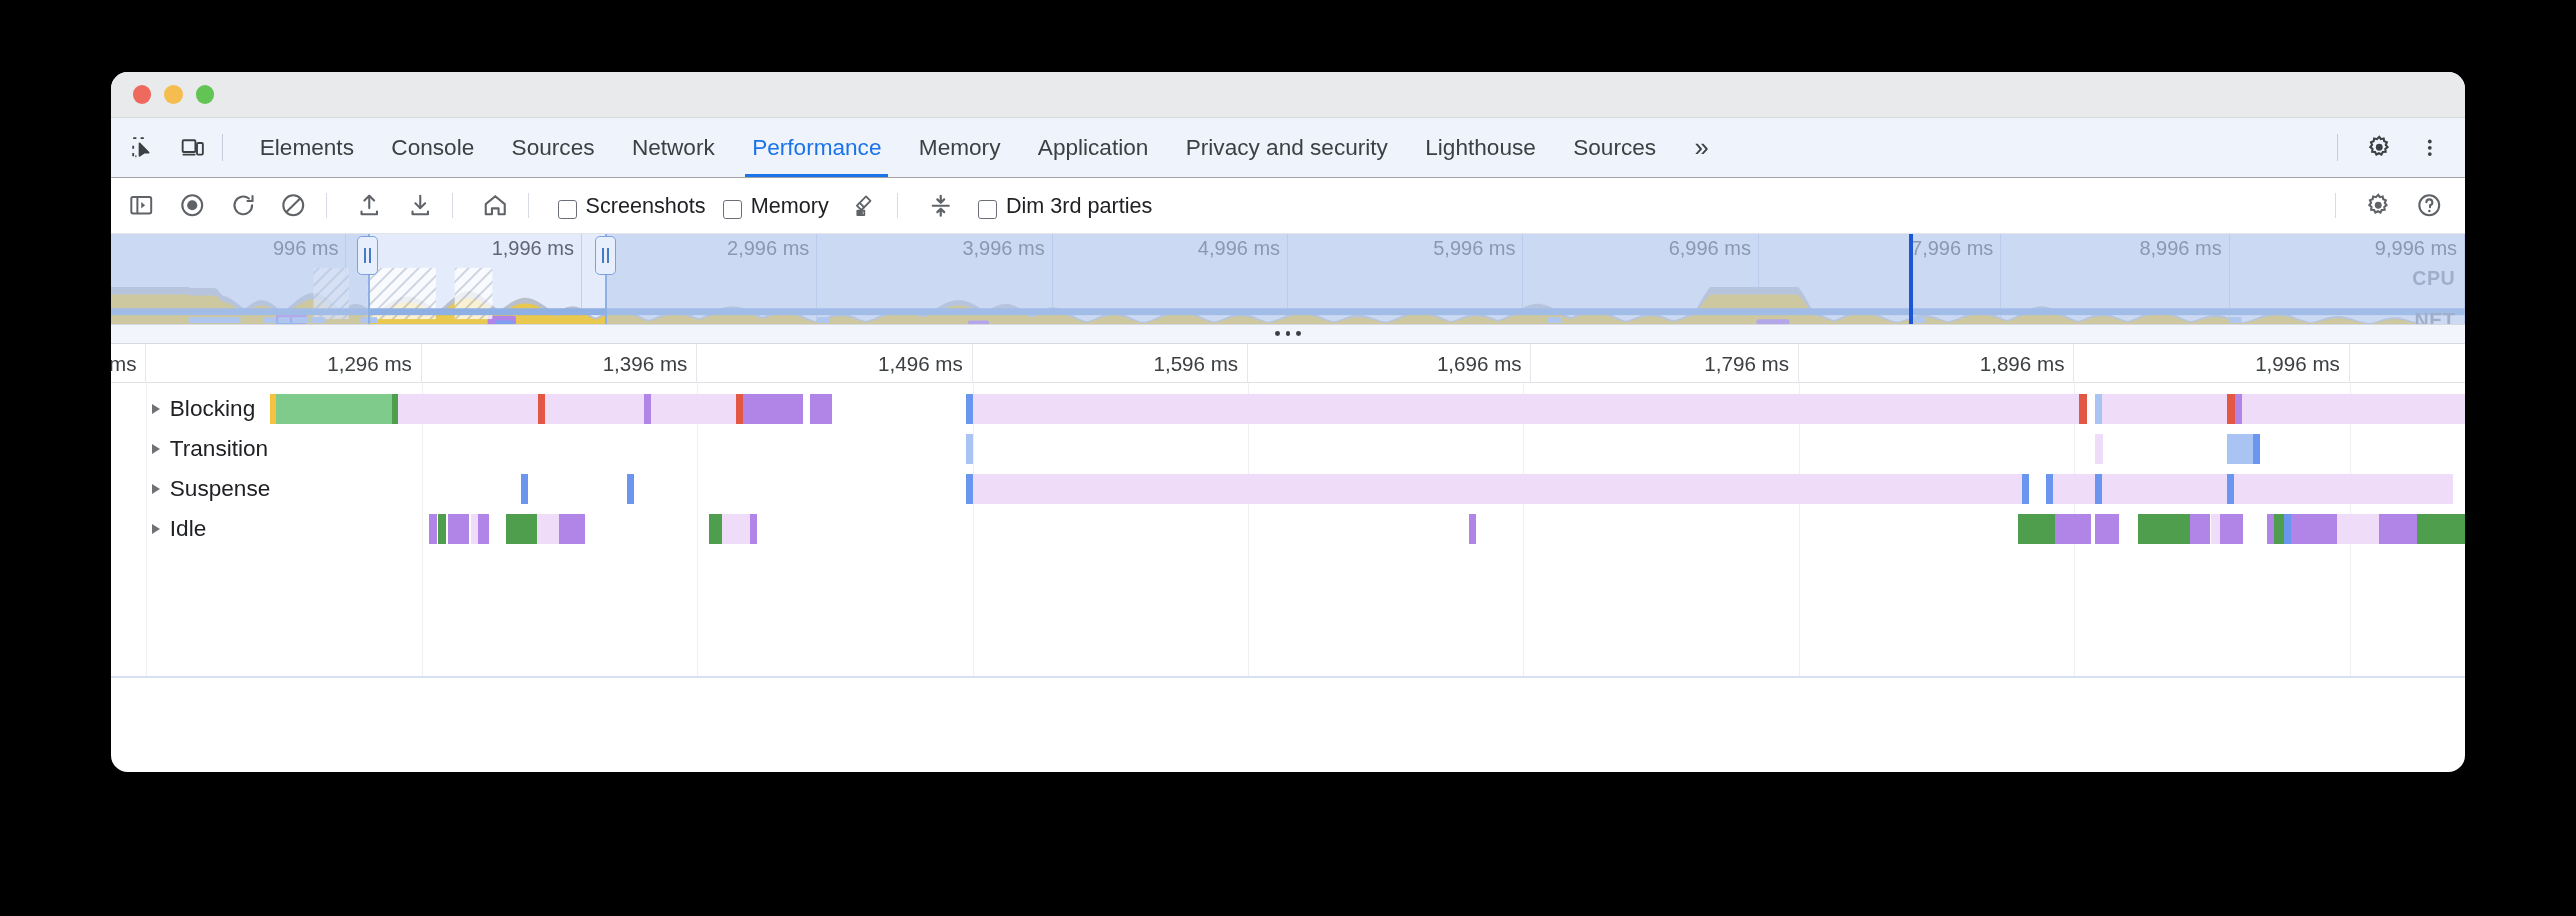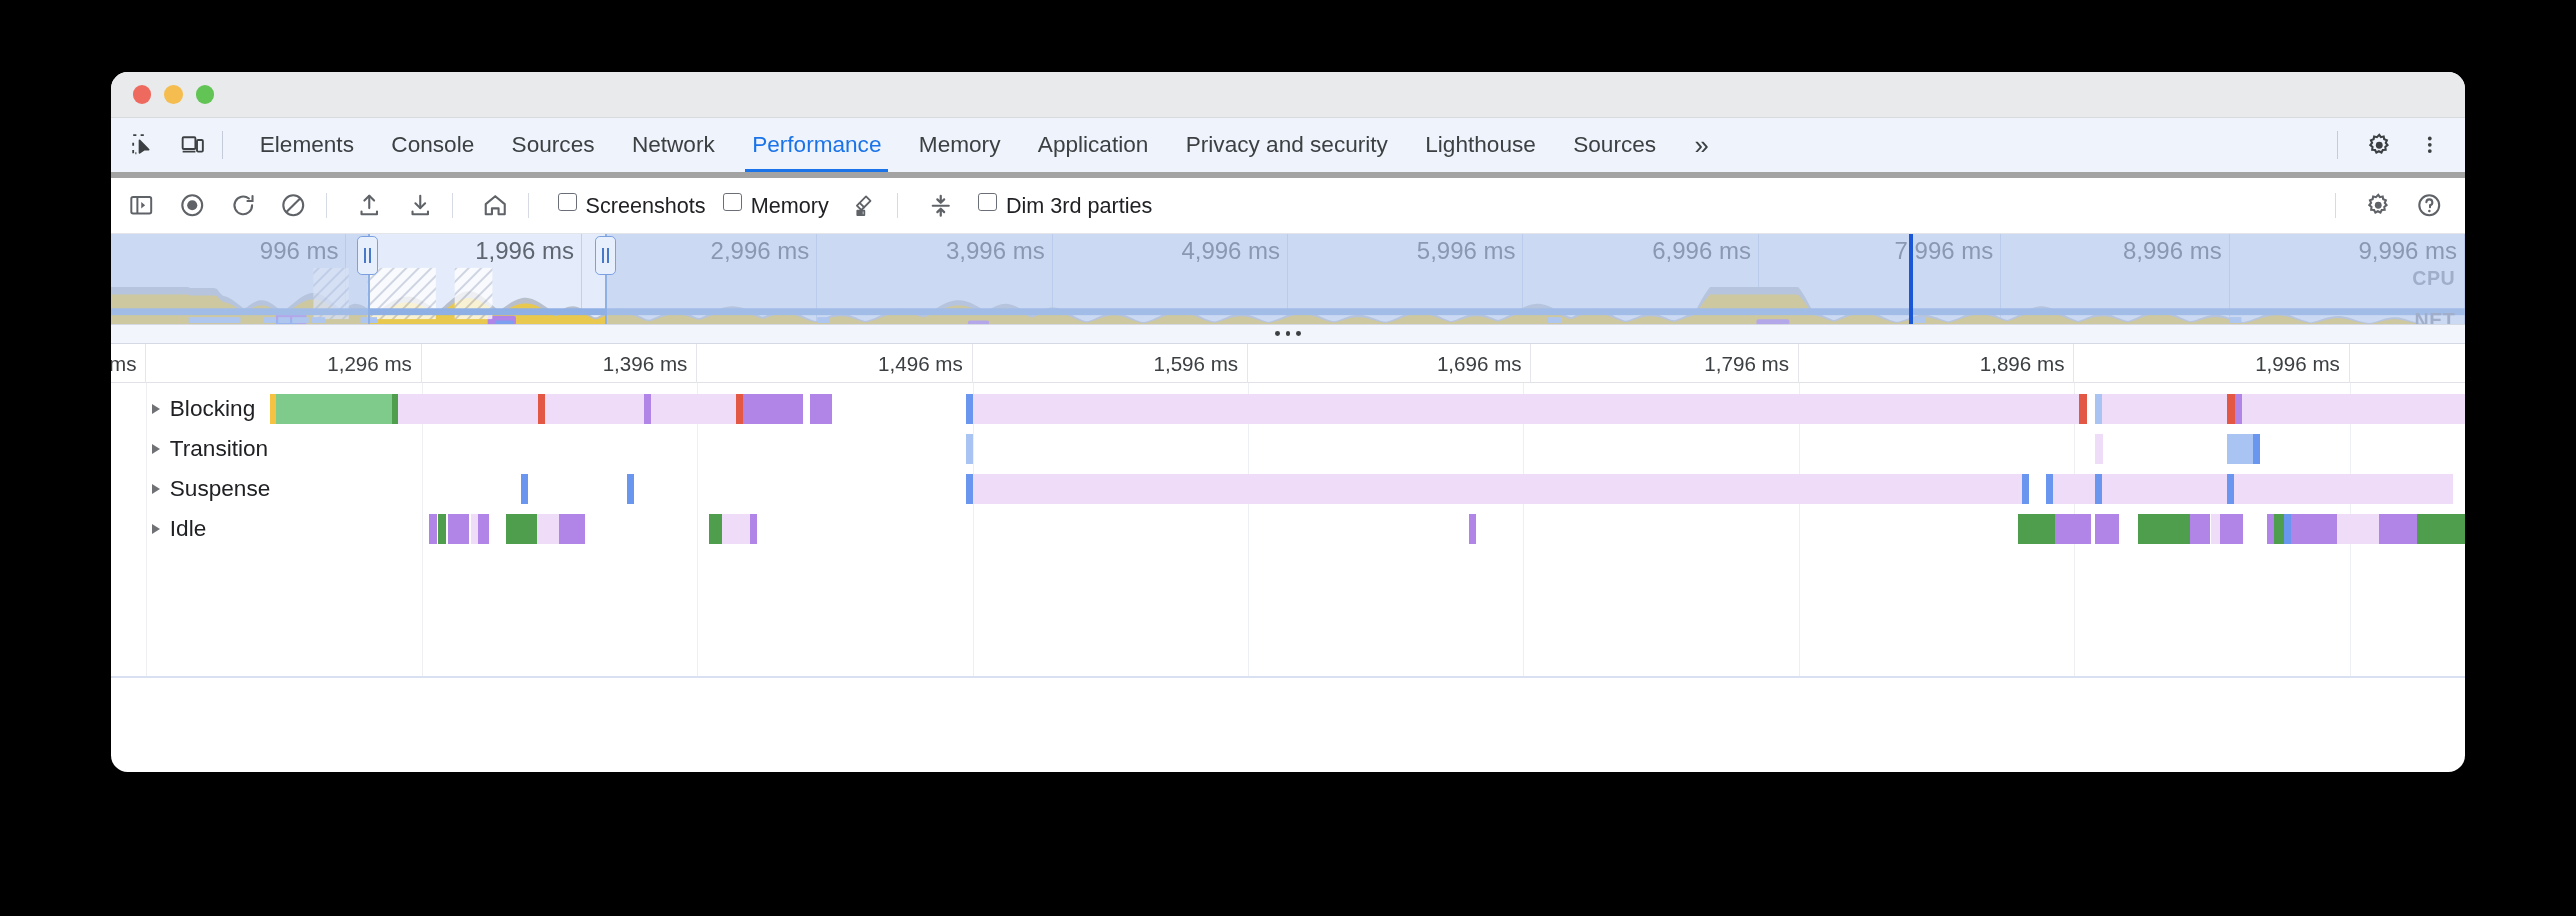--- a/index.html
+++ b/index.html
@@ -26,21 +26,21 @@
     display:flex; align-items:center; padding-left:21.6px;
     border-bottom:1px solid #d8dade;
   }
   .dot { width:18.7px; height:18.7px; border-radius:50%; margin-right:12.8px; }
   .dot.red{background:#ee6a5f;} .dot.yellow{background:#f5bd4f;} .dot.green{background:#61c454;}
 
   
   #tabbar {
     height:60px; background:#eff3fb;
     display:flex; align-items:center;
-    border-bottom:6px solid #a3a3a3;
+    border-bottom:1px solid #a3a3a3;
     position:relative;
   }
   .tb-icon {
     width:39px; height:39px; margin-left:11.8px;
     display:flex; align-items:center; justify-content:center;
     color:#3c4043; flex:0 0 auto; cursor:pointer;
   }
   .tb-sep { width:1px; height:27.5px; background:#c5cbd8; margin:0 9.8px; flex:0 0 auto; }
   #tablist { display:flex; align-items:center; height:100%; margin-left:7.9px; }
   .tab {
@@ -66,21 +66,21 @@
     border-bottom:1px solid #e3e5e9;
     position:relative;
   }
   .pb-icon {
     width:41px; height:41px; margin-left:9.8px;
     display:flex; align-items:center; justify-content:center;
     color:#5f6368; cursor:pointer; flex:0 0 auto;
   }
   .pb-sep { width:1px; height:25.5px; background:#d6dae2; margin:0 11.8px; flex:0 0 auto; }
   .cb-wrap {
-    display:flex; align-items:flex-start; gap:8.8px;
+    display:flex; align-items:flex-end; gap:8.8px;
     font-size:21.6px; color:#202124; margin-left:17.7px; cursor:pointer;
     white-space:nowrap;
   }
   .cbox {
     width:18.7px; height:18.7px; border:1.6px solid #6a6f77;
     border-radius:2.9px; background:#fff; flex:0 0 auto;
   }
   #perfbar-right {
     position:absolute; right:0; top:0; height:100%;
     display:flex; align-items:center; padding-right:15.7px;
@@ -88,21 +88,21 @@
 
   
   #overview { position:relative; height:90px; background:#e4ecfb; overflow:hidden; }
   #ovruler { position:relative; height:27.5px; }
   .ovtick {
     position:absolute; top:0; height:90px;
     border-right:1px solid #c3d0ea;
   }
   .ovtick span {
     position:absolute; right:6.9px; top:2.9px;
-    font-size:24px; color:#5f6571; white-space:nowrap;
+    font-size:20px; color:#5f6571; white-space:nowrap;
   }
   #ovgraph { position:absolute; left:0; right:0; top:27.5px; height:63px; }
   .ov-label {
     position:absolute; right:9.8px; font-size:19.6px;
     font-weight:bold; color:#8a93a5; letter-spacing:0.5px;
   }
   
   .ov-dim {
     position:absolute; top:0; height:90px;
     background:rgba(180,200,235,.52); pointer-events:none;

